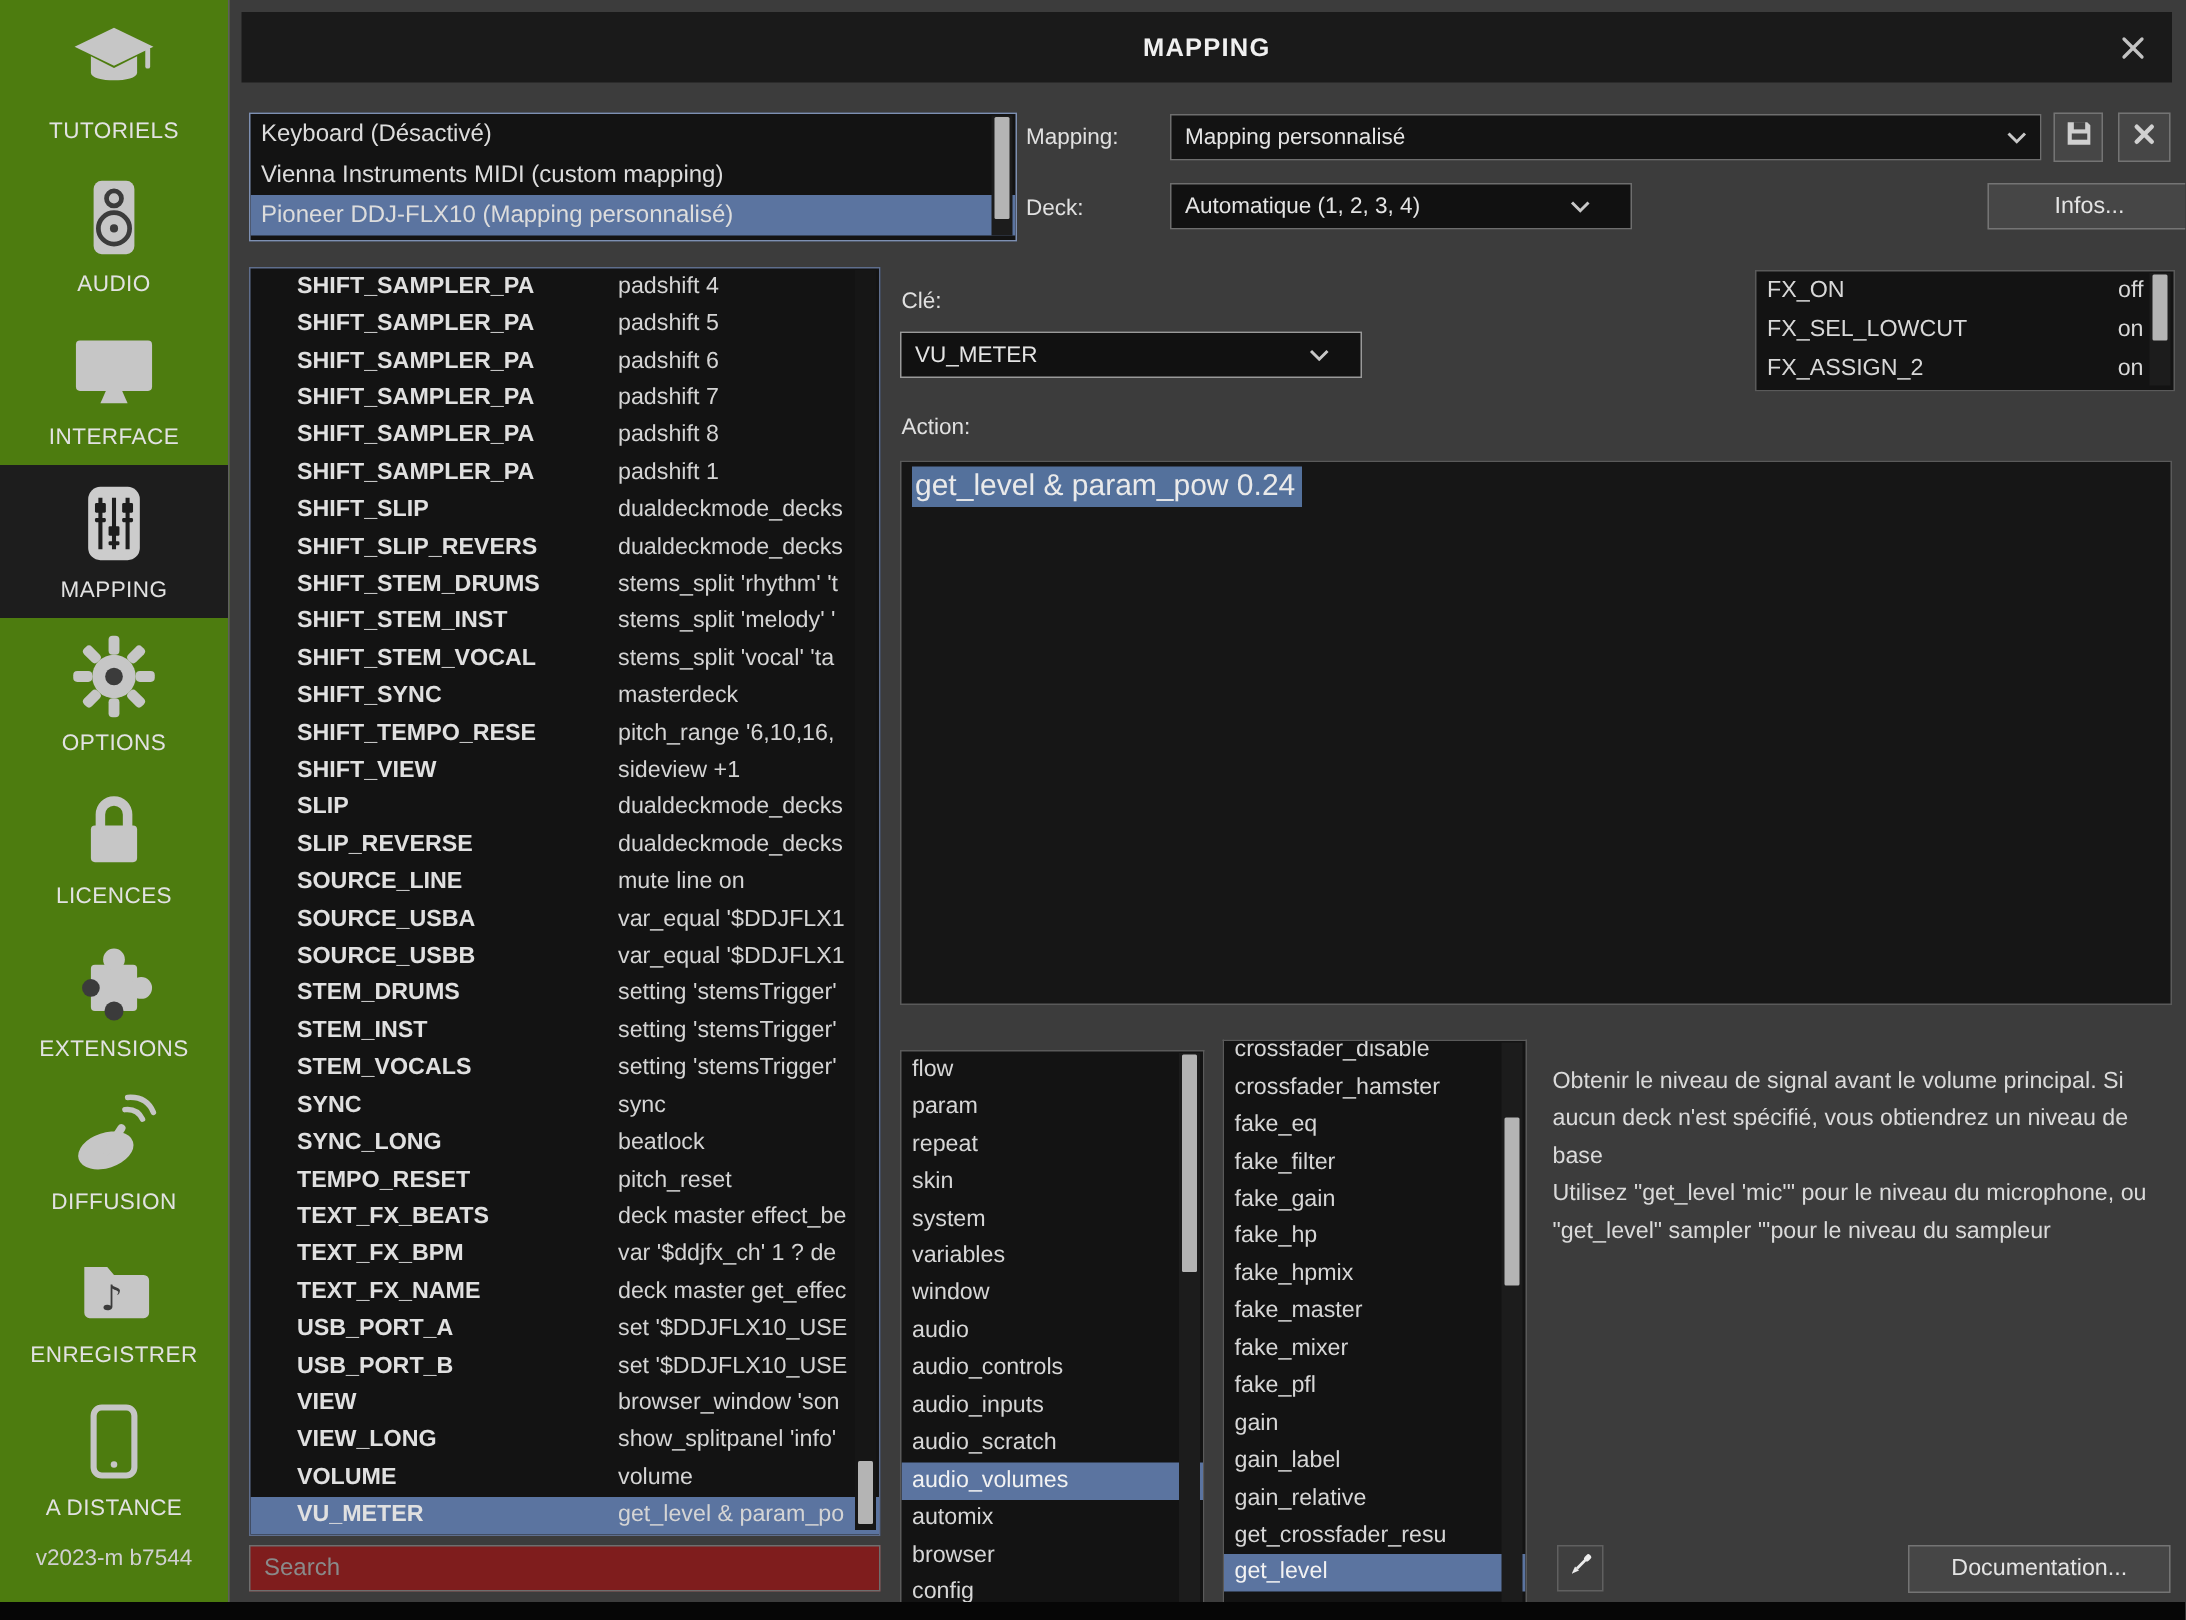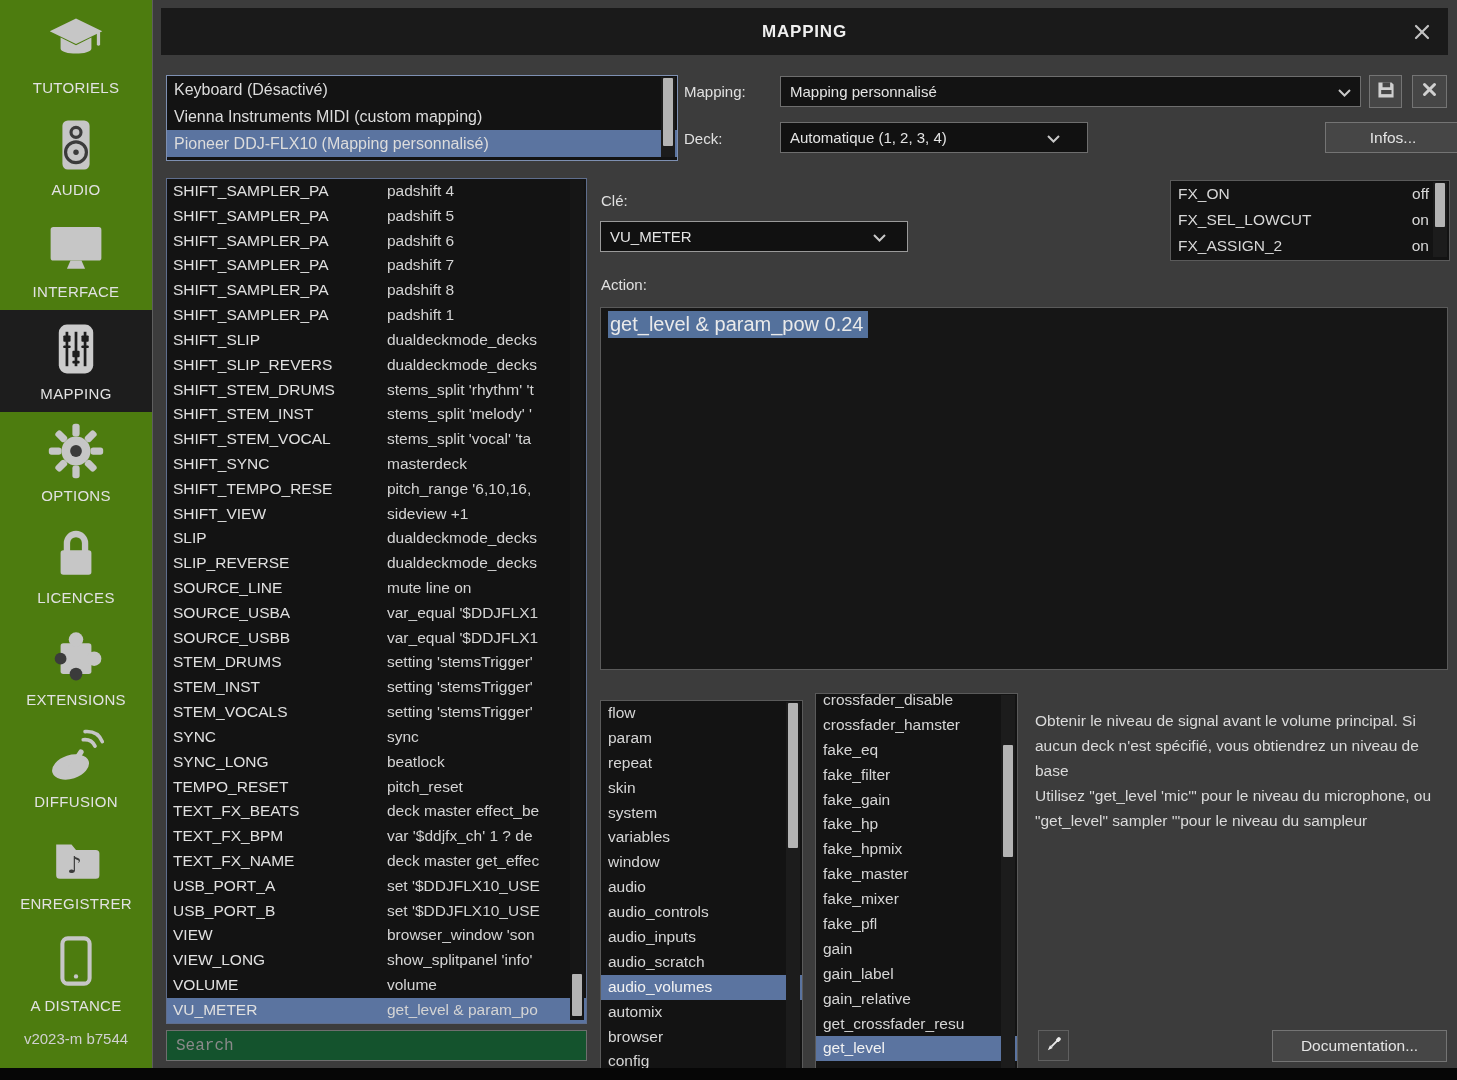--- a/index.html
+++ b/index.html
@@ -15,32 +15,32 @@
   
   #titlebar{left:161px;top:8px;width:1287px;height:47px;background:#1a1a1a;display:flex;align-items:center;justify-content:center;}
   #dlg-title{color:#f0f0f0;font-weight:bold;font-size:17px;letter-spacing:.8px;}
   #title-close{position:absolute;right:14px;top:12px;width:24px;height:24px;display:flex;align-items:center;justify-content:center;cursor:default;}
   
   .list{background:#131313;overflow:hidden;}
   .lrow{height:24.9px;line-height:24.9px;padding-left:7px;color:#d6d6d6;font-size:15.5px;white-space:nowrap;overflow:hidden;}
   .sel{background:#5b74a0;color:#f2f2f2;}
   .drow{height:27px;line-height:27px;padding-left:7px;color:#dcdcdc;font-size:16px;white-space:nowrap;overflow:hidden;}
   .krow{display:flex;height:24.82px;line-height:24.82px;font-size:15.5px;white-space:nowrap;}
-  .krow .k{width:208px;flex:none;font-weight:normal;padding-left:6px;overflow:hidden;color:#e0e0e0;}
+  .krow .k{width:208px;flex:none;font-weight:bold;padding-left:6px;overflow:hidden;color:#e0e0e0;margin-left:25px;}
   .krow .a{flex:1;padding-left:6px;overflow:hidden;color:#d4d4d4;}
   .fxrow{display:flex;height:26px;line-height:26px;font-size:15.5px;color:#d8d8d8;padding:0 20px 0 7px;justify-content:space-between;}
   #actions-list .lrow:first-child{margin-top:-6px;}
   
   .sbar{position:absolute;top:1px;bottom:1px;width:14px;background:#1c1c1c;}
   .thumb{position:absolute;left:2px;right:2px;background:#b4b4b4;border-radius:1px;}
   
   .flabel{position:absolute;color:#e0e0e0;font-size:15px;}
   .select{position:absolute;background:#131313;border:1px solid #6e6e6e;color:#e4e4e4;font-size:15px;display:flex;align-items:center;justify-content:space-between;padding:0 9px;box-sizing:border-box;gap:48px;}
   .btn{position:absolute;background:#464646;border:1px solid #747474;color:#e4e4e4;font-size:15.5px;display:flex;align-items:center;justify-content:center;box-sizing:border-box;}
-  #search-input{position:absolute;left:166px;top:1030px;width:421px;height:31px;background:#14532d;border:1px solid #6e6e6e;color:#cccccc;font-size:16px;padding:0 0 0 9px;box-sizing:border-box;font-family:Liberation Mono, monospace;}
+  #search-input{position:absolute;left:166px;top:1030px;width:421px;height:31px;background:#7f1d1d;border:1px solid #6e6e6e;color:#cccccc;font-size:16px;padding:0 0 0 9px;box-sizing:border-box;font-family:Liberation Sans, sans-serif;}
   #search-input::placeholder{color:#8a8a8a;}
   #action-box{left:600px;top:307px;width:848px;height:363px;background:#161616;border:1px solid #5a5a5a;box-sizing:border-box;padding:5px 7px;font-size:20px;color:#eaeaea;}
   #action-box .selhl{background:#54719c;padding:2px 4px 3px 2px;}
   #description p{margin:0;font-size:15.5px;line-height:25px;color:#dadada;}
   #bottom-strip{left:0;top:1068px;width:1457px;height:12px;background:#060606;}
   .icon-svg{display:block;}
 </style>
 </head>
 <body>
 

